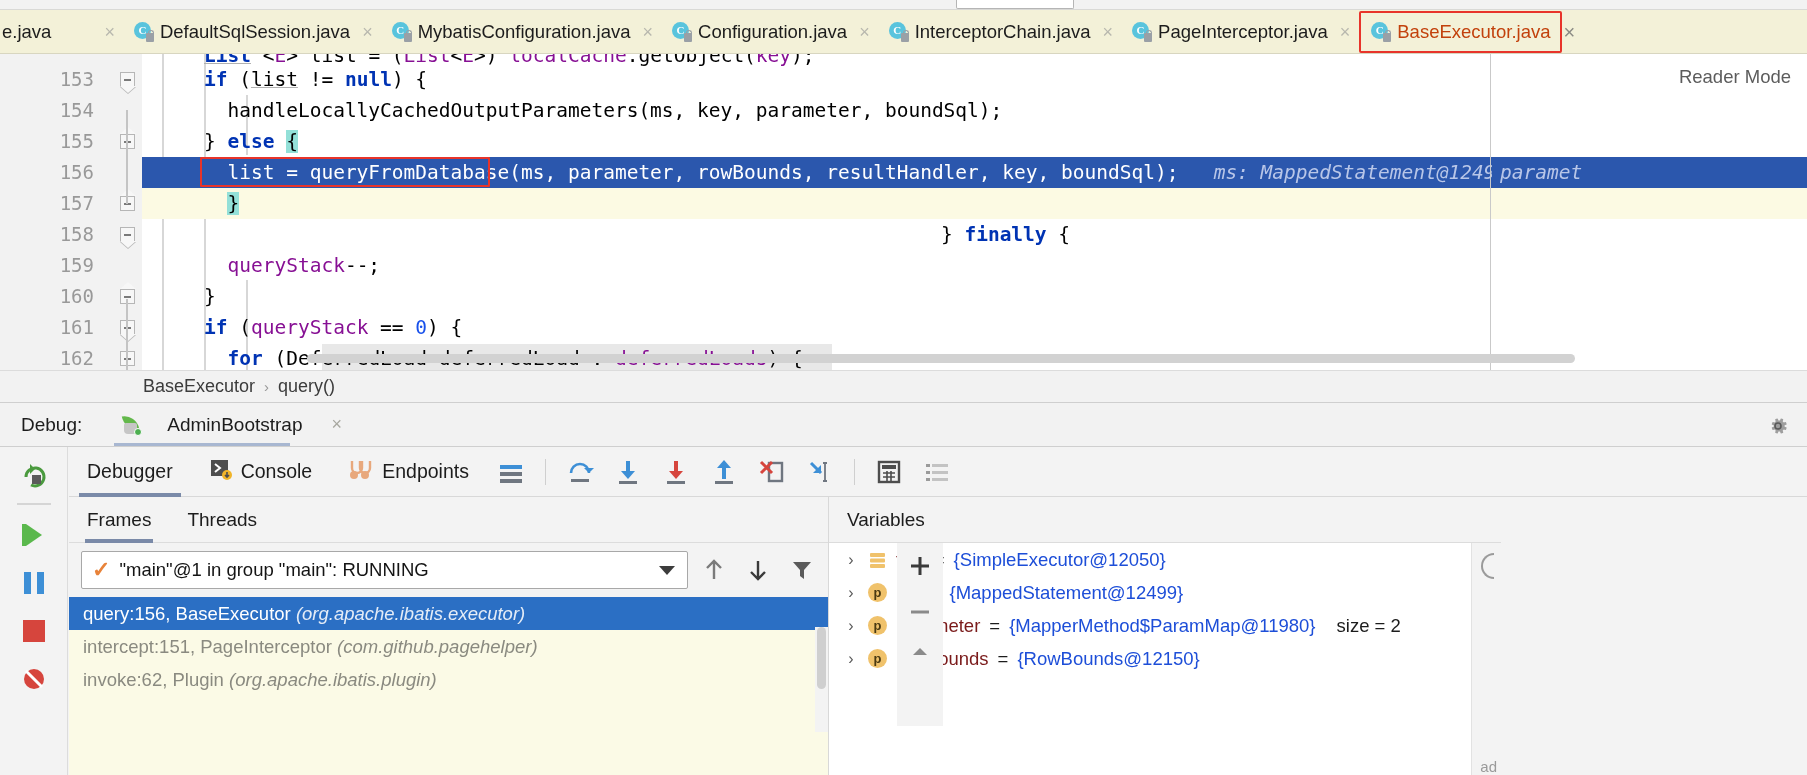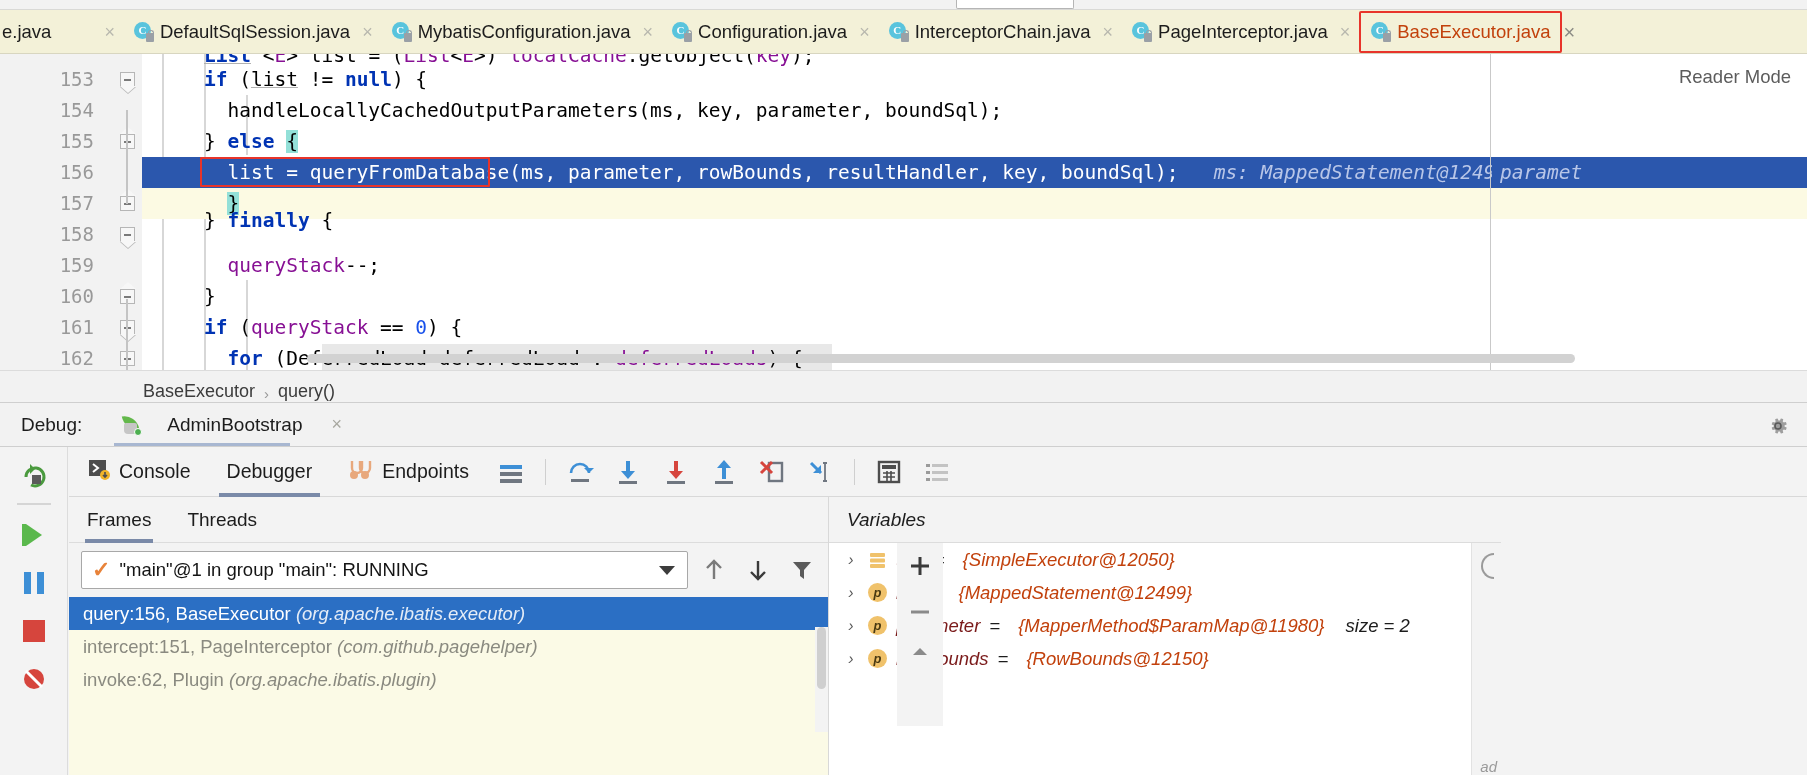--- a/index.html
+++ b/index.html
@@ -158,21 +158,21 @@
   }
   .grey-hl-row {
     position: absolute; left: 180px; top: 290px; width: 510px; height: 26px;
     background: #e8e8e8;
   }
 
   
   .breadcrumb {
     position: absolute; left: 0; top: 370px; width: 1807px; height: 32px;
     background: #f2f2f2; border-top: 1px solid #dcdcdc;
-    display: flex; align-items: flex-end; padding-left: 143px; gap: 9px;
+    display: flex; align-items: center; padding-left: 143px; gap: 9px;
   }
   .bc-item { font-size: 18px; color: #3c3c3c; }
   .bc-sep { font-size: 15px; color: #999999; }
 
   
   .dbg-head {
     position: absolute; left: 0; top: 402px; width: 1807px; height: 44px;
     background: #f2f2f2; border-top: 1px solid #cfcfcf;
     display: flex; align-items: center;
   }
@@ -292,21 +292,21 @@
   .frames-scrollbar {
     position: absolute; right: 0px; top: 130px; width: 13px; height: 105px;
     background: #f3f3f3;
   }
   .frames-scrollbar .thumb {
     position: absolute; left: 2px; top: 0; width: 9px; height: 62px;
     background: #cfcfcf; border-radius: 5px;
   }
 
   .pane-vars {
-    position: relative; flex: 1 1 auto; height: 279px; background: #ffffff; font-style: italic;
+    position: relative; flex: 1 1 auto; height: 279px; background: #ffffff;
   }
   .pane-vars-head {
     height: 46px; background: #f3f3f3; display: flex; align-items: center;
     padding-left: 18px; border-bottom: 1px solid #dcdcdc;
     font-size: 19px; color: #1c1c1c;
   }
   .var-row {
     height: 33px; display: flex; align-items: center; gap: 9px;
     padding-left: 14px; font-size: 18.5px; white-space: nowrap;
   }
@@ -321,21 +321,21 @@
   .vicon.stack::before { top: 3px; box-shadow: 0 5.5px 0 #f0c26b; }
   .vicon.stack::after { top: 14px; }
   .vicon.param {
     background: #f0c26b; border-radius: 50%;
     color: #4a3a12; font-size: 13px; font-weight: bold;
     text-align: center; line-height: 19px;
     font-family: "Liberation Sans", sans-serif;
   }
   .vname { color: #7a1a1a; }
   .veq { color: #1c1c1c; }
-  .vval { color: #c2410c; margin-left: 9px; }
+  .vval { color: #1d4ed8; }
   .vsize { color: #1c1c1c; margin-left: 12px; }
   .vars-right-rail {
     position: absolute; right: 0; top: 46px; width: 30px; height: 233px;
     background: #f3f3f3; border-left: 1px solid #e2e2e2;
   }
   .vars-right-rail .pill {
     position: absolute; left: 9px; top: 10px; width: 13px; height: 26px;
     border: 2px solid #9a9a9a; border-right: none; border-radius: 13px 0 0 13px;
   }
   .bottom-right-txt {
@@ -473,21 +473,21 @@
       <div class="codeline" style="top:10px;"><span class="txt"><span class="kw">if</span> (<span class="undl">list</span> != <span class="kw">null</span>) {</span></div>
 
       <div class="codeline" style="top:41px;"><span class="txt">  handleLocallyCachedOutputParameters(ms, key, parameter, boundSql);</span></div>
 
       <div class="codeline" style="top:72px;"><span class="txt">} <span class="kw">else</span> <span class="sel-brace">{</span></span></div>
 
       <div class="codeline line-hl-current" style="top:103px;"><span class="txt">  list = queryFromDatabase(ms, parameter, rowBounds, resultHandler, key, boundSql);   <span class="inline-hint">ms: MappedStatement@12499</span></span></div>
 
       <div class="codeline line-yellow" style="top:134px;"><span class="txt">  <span class="sel-brace">}</span></span></div>
 
-      <div class="codeline" style="top:151px;"><span class="txt">} <span class="kw">finally</span> {</span></div>
+      <div class="codeline" style="top:165px;text-align:center;"><span class="txt">} <span class="kw">finally</span> {</span></div>
 
       <div class="codeline" style="top:196px;"><span class="txt">  <span class="fld">queryStack</span>--;</span></div>
 
       <div class="codeline" style="top:227px;"><span class="txt">}</span></div>
 
       <div class="codeline" style="top:258px;"><span class="txt"><span class="kw">if</span> (<span class="fld">queryStack</span> == <span class="num-lit">0</span>) {</span></div>
 
       <div class="grey-hl-row"></div>
       <div class="codeline" style="top:289px;"><span class="txt">  <span class="kw">for</span> (DeferredLoad deferredLoad : <span class="fld">deferredLoads</span>) {</span></div>
 
@@ -559,33 +559,33 @@
       </div>
       <div class="rail-btn" style="top:212px;">
         <svg width="40" height="40" viewBox="0 0 40 40">
           <circle cx="20" cy="20" r="10" fill="#d6453d"></circle>
           <path d="M12 12l16 16" stroke="#ffffff" stroke-width="3"></path>
         </svg>
       </div>
     </div>
 
     <div class="dbg-tabs">
+      <div class="dtab active">
+        <span>Debugger</span>
+      </div>
       <div class="dtab">
         <span>
           <svg width="24" height="24" viewBox="0 0 24 24">
             <rect x="2" y="3" width="17" height="16" fill="#4d4d4d"></rect>
             <path d="M6 7l5 4-5 4" fill="none" stroke="#ffffff" stroke-width="2"></path>
             <circle cx="18" cy="18" r="5" fill="#f0b429"></circle>
             <path d="M18 15v5m-2-2l2 2 2-2" stroke="#4d4d4d" stroke-width="1.6" fill="none"></path>
           </svg>
         </span>
         <span>Console</span>
-      </div>
-      <div class="dtab active">
-        <span>Debugger</span>
       </div>
       <div class="dtab">
         <span>
           <svg width="26" height="24" viewBox="0 0 26 24">
             <path d="M4 4v7a5 5 0 0 0 10 0V4" fill="none" stroke="#e8a87c" stroke-width="2.4"></path>
             <path d="M12 4v7a5 5 0 0 0 10 0V4" fill="none" stroke="#e8a87c" stroke-width="2.4"></path>
             <circle cx="6" cy="18" r="4" fill="#e8a87c"></circle>
             <circle cx="17" cy="18" r="4" fill="#e8a87c"></circle>
           </svg>
         </span>

